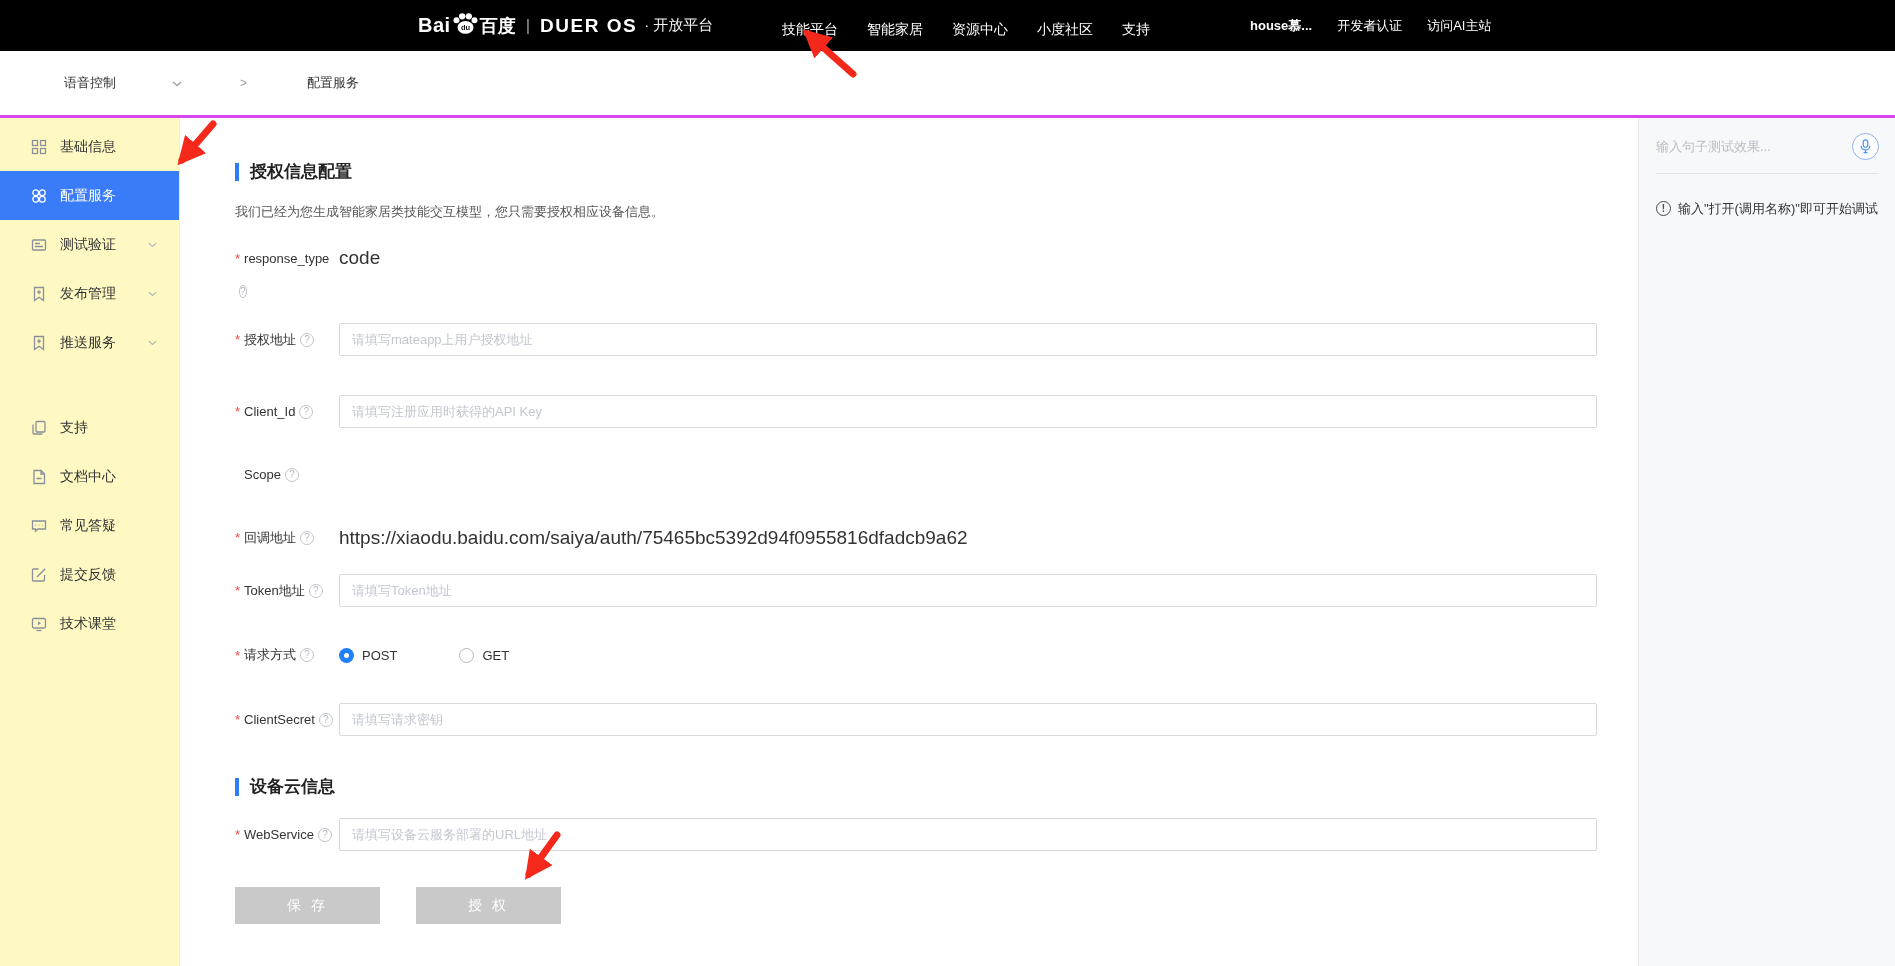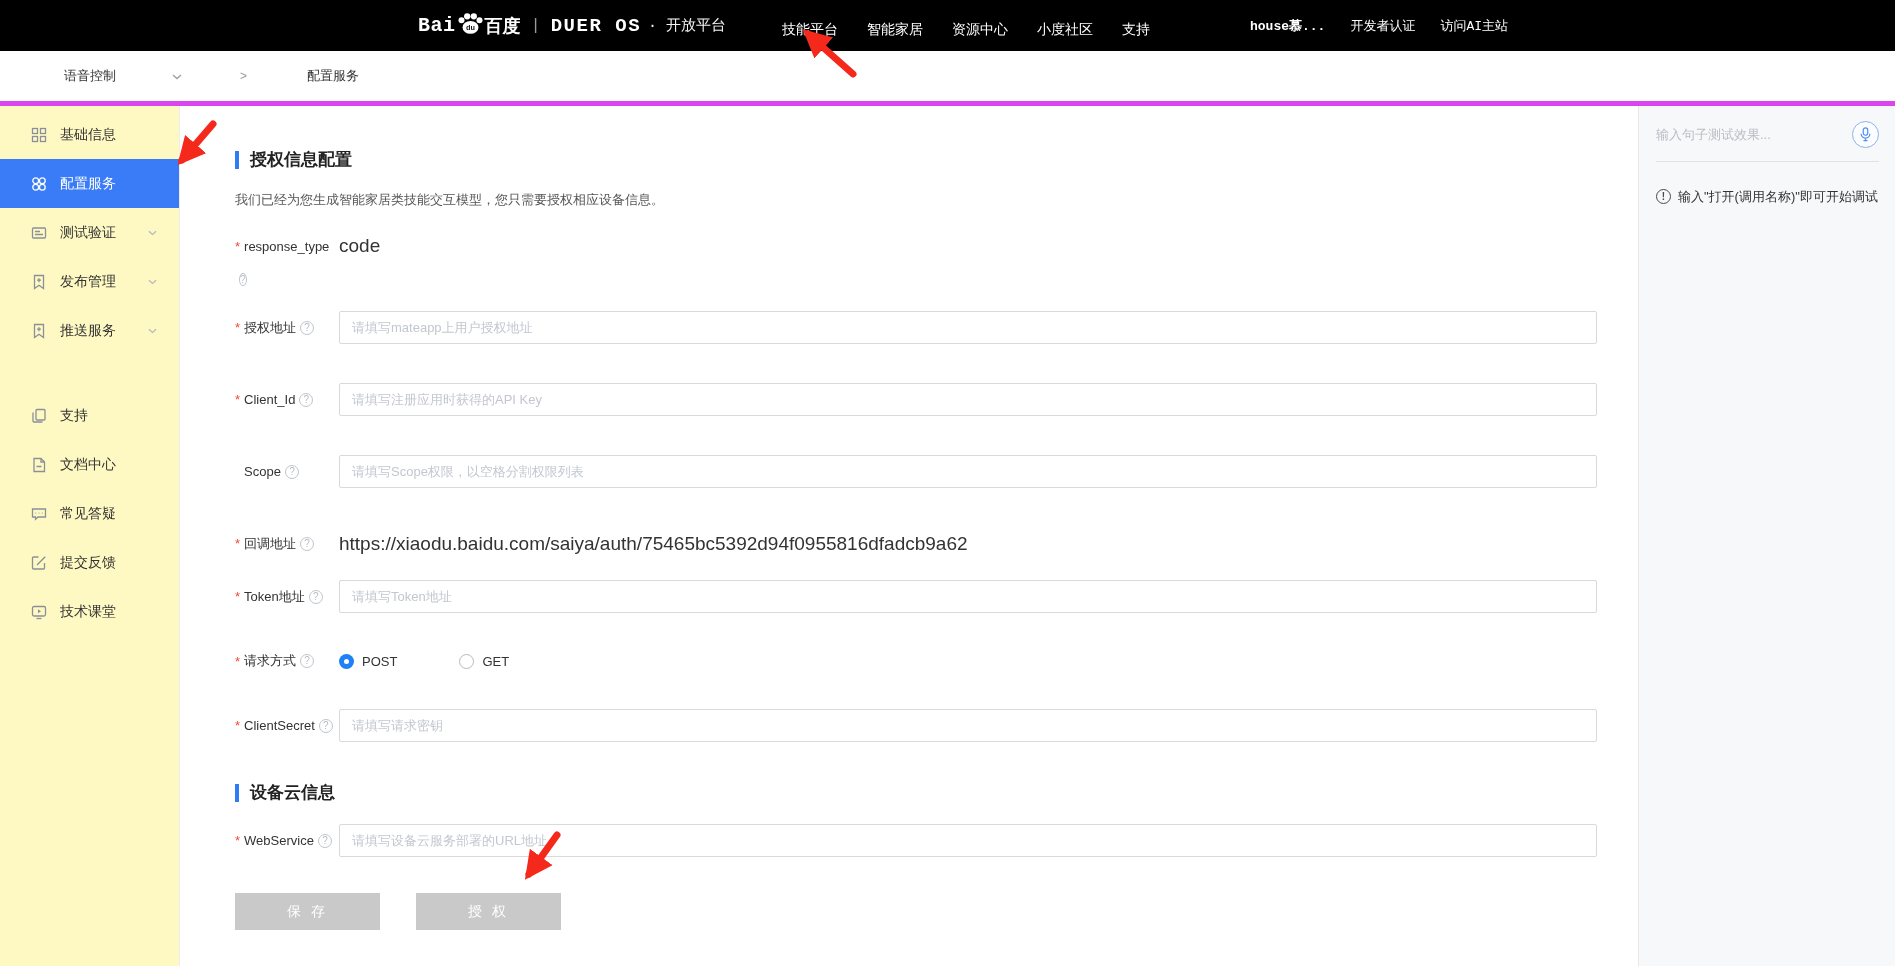--- a/index.html
+++ b/index.html
@@ -2,35 +2,35 @@
 <html><head>
 <meta charset="utf-8">
 <style>
   * { margin:0; padding:0; box-sizing:border-box; }
   html,body { width:1895px; height:966px; }
   body {
     font-family:"Liberation Sans","DejaVu Sans",sans-serif;
     background:#fff; overflow:hidden; position:relative; color:#333;
   }
   
-  .topbar { height:51px; background:#000; position:relative; color:#fff;font-family:Liberation Mono, monospace; }
+  .topbar { height:51px; background:#000; position:relative; color:#fff; }
   .logo { position:absolute; left:418px; top:0; height:51px; display:flex; align-items:center; }
   .logo .bai { font-size:20px; font-weight:bold; letter-spacing:.5px; }
   .logo .paw { margin:0 1px 4px 1px; }
   .logo .cn { font-size:18px; font-weight:bold; }
   .logo .ldiv { color:#9a9a9a; font-weight:300; font-size:17px; margin:0 10px; }
   .logo .prod { font-size:19px; font-weight:bold; letter-spacing:1.5px;text-align:right; }
   .logo .suffix { font-size:15px; margin-left:7px; color:#f2f2f2; }
   .topnav { position:absolute; left:782px; top:0; height:59px; display:flex; align-items:center; gap:29px; font-size:14px; }
   .topnav .titem { cursor:pointer; white-space:nowrap; }
   .topuser { position:absolute; left:1250px; top:0; height:51px; display:flex; align-items:center; gap:25px; font-size:13px; }
   .topuser .uitem { cursor:pointer; white-space:nowrap; }
   .topuser .uname { font-weight:bold; }
   
-  .crumbbar { height:55px; background:#fff; border-bottom:5px solid #d946ef; display:flex; align-items:center; padding-left:64px; font-size:13px; color:#333;gap:48px; }
+  .crumbbar { height:67px; background:#fff; border-bottom:3px solid #d946ef; display:flex; align-items:center; padding-left:64px; font-size:13px; color:#333;gap:48px; }
   .crumbbar .bc-chev { margin:2px 10px 0 8px; }
   .crumbbar .bc-sep { color:#999; margin-right:12px; font-size:12px; }
   
   .bodyrow { display:flex; height:860px; }
   .sidebar { width:180px; flex-shrink:0; border-right:1px solid #ededee; padding-top:4px; background:#fef9c3;font-family:Liberation Serif, serif; }
   .side-item { height:49px; display:flex; align-items:center; padding:0 22px 0 31px; gap:13px; font-size:14px; color:#333; cursor:pointer; }
   .side-item svg.sicon { color:#8a8f99; flex-shrink:0; }
   .side-item.active { background:#3a7cf7; color:#fff; }
   .side-item.active svg.sicon { color:#fff; }
   .side-item .chev { margin-left:auto; }
@@ -246,21 +246,20 @@
       </div>
       <input class="f-input" type="text" placeholder="请填写注册应用时获得的API Key" style="">
     </div>
 
     <div class="form-row">
       <div class="f-label">
         <span class="req noreq">*</span>
         <span class="lbl-txt">Scope</span>
         <span class="help">?</span>
       </div>
-      <input class="f-input" type="text" placeholder="请填写Scope权限，以空格分割权限列表" style="">
     </div>
 
     <div class="form-row row-callback">
       <div class="f-label">
         <span class="req">*</span>
         <span class="lbl-txt">回调地址</span>
         <span class="help">?</span>
       </div>
       <div class="f-static">https://xiaodu.baidu.com/saiya/auth/75465bc5392d94f0955816dfadcb9a62</div>
     </div>

